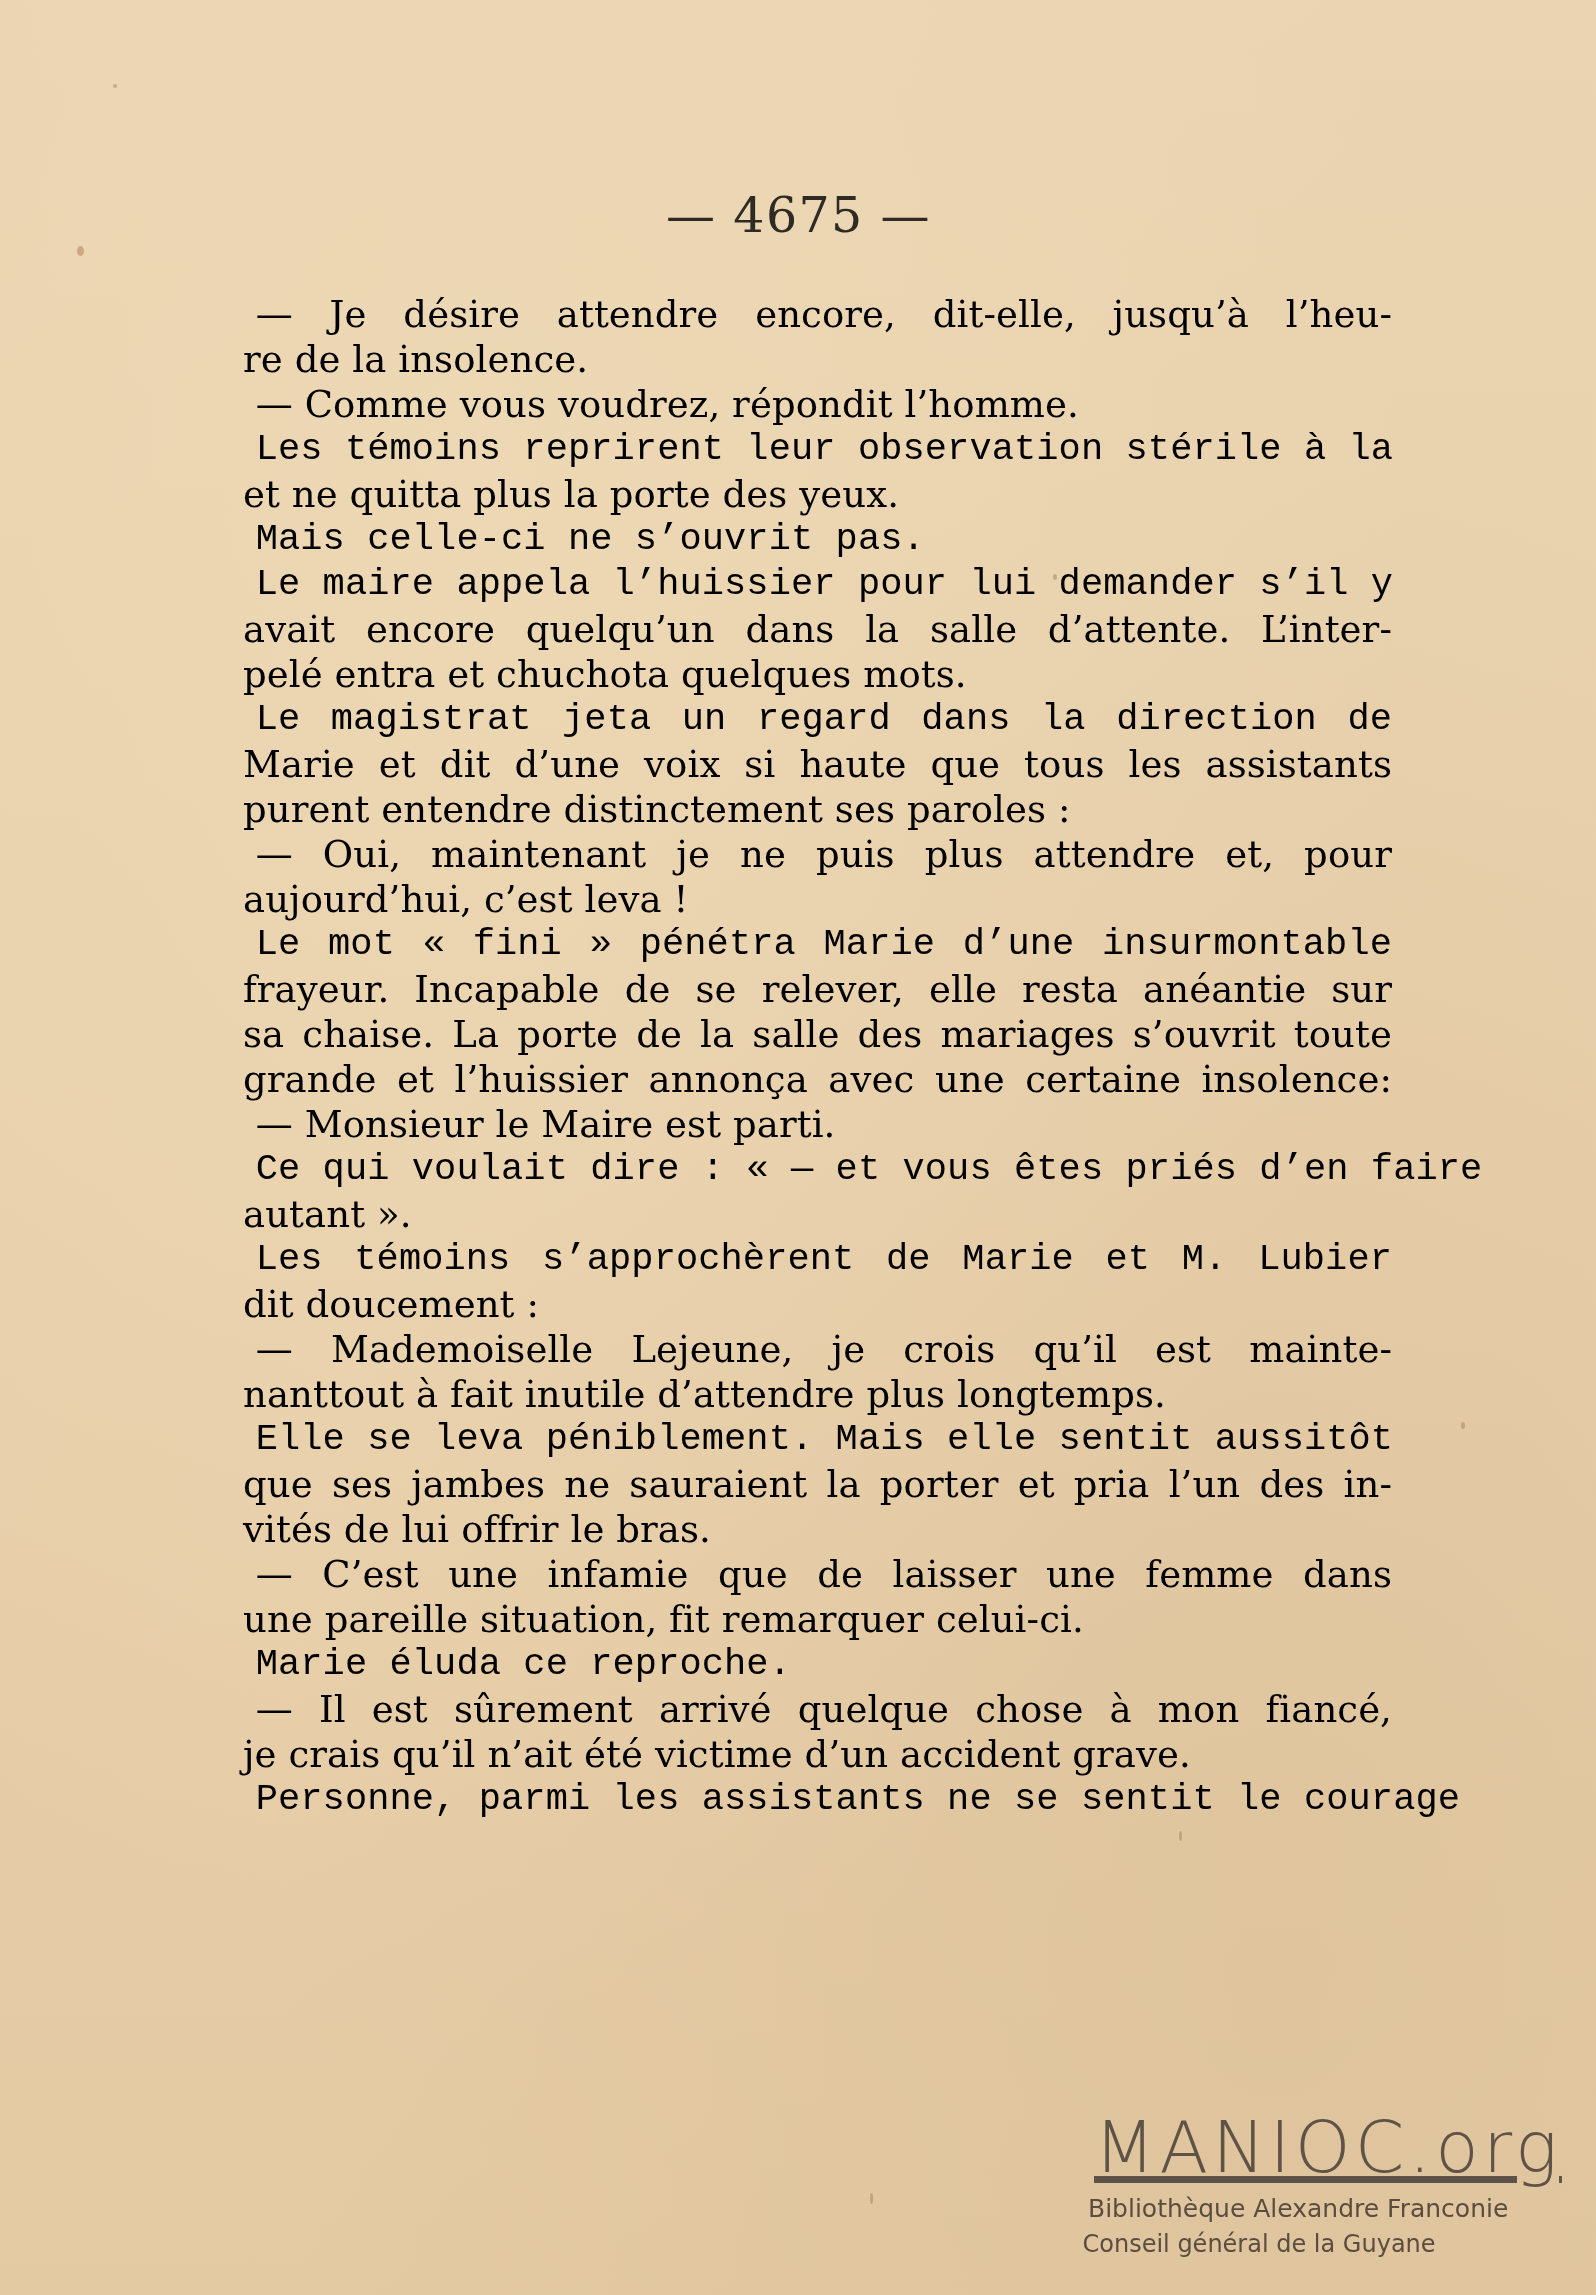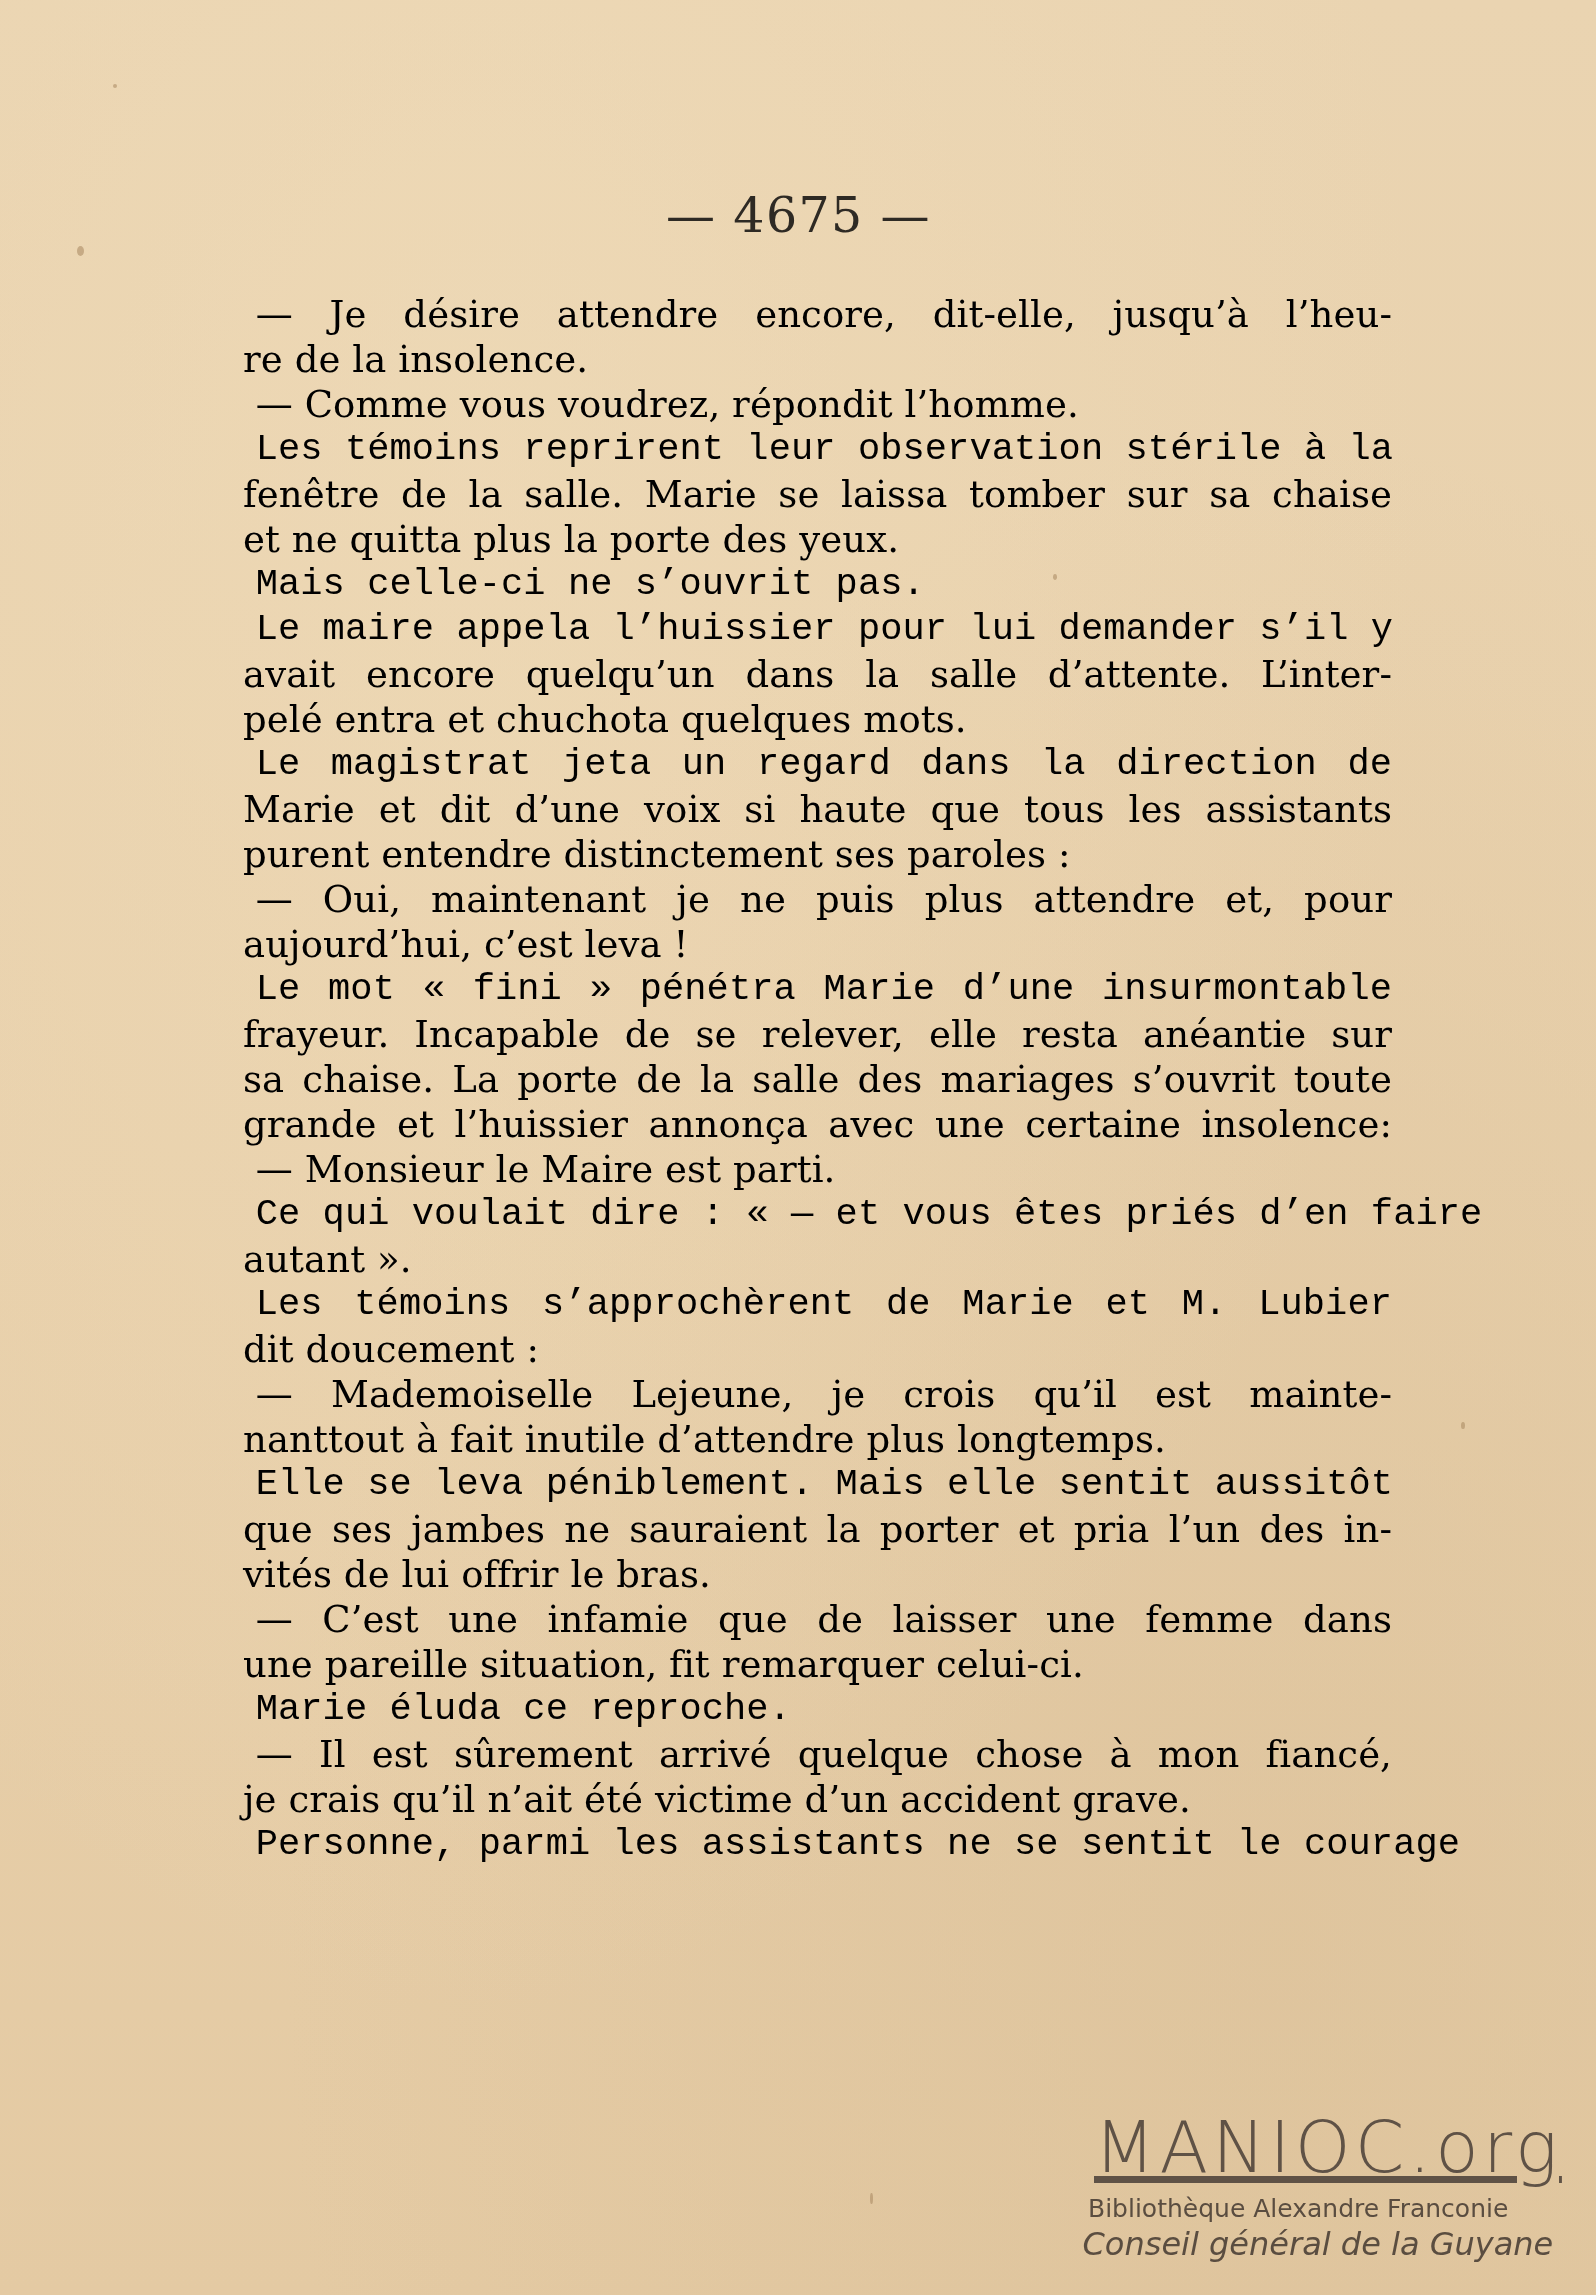--- a/index.html
+++ b/index.html
@@ -86,22 +86,21 @@
   }
   .wm-line1 {
     display: block;
     font-size: 25px;
     line-height: 32px;
     padding-left: 21px;
     margin-top: 7px;
   }
   .wm-line2 {
     display: block;
-    font-size: 32px;
-    font-style: italic;
+    font-size: 24px;
     line-height: 38px;
     padding-left: 15.5px;
   }
 </style>
 </head>
 <body>
 
 <div class="paper"></div>
 
 <div class="speck" style="left:77px;top:246px;width:7px;height:10px;"></div>
@@ -111,21 +110,20 @@
 <div class="speck" style="left:870px;top:2193px;width:2.8px;height:11.3px;"></div>
 <div class="speck" style="left:1461px;top:1422px;width:3.5px;height:7px;"></div>
 
 <div class="page-number">— 4675 —</div>
 
 <div class="text-block" id="text-block">
     <span class="line dash">— Je désire attendre encore, dit-elle, jusqu’à l’heu-</span>
     <span class="line last">re de la insolence.</span>
     <span class="line dash last">— Comme vous voudrez, répondit l’homme.</span>
     <span class="line indent">Les témoins reprirent leur observation stérile à la</span>
-    <span class="line">fenêtre de la salle. Marie se laissa tomber sur sa chaise</span>
     <span class="line last">et ne quitta plus la porte des yeux.</span>
     <span class="line indent last">Mais celle-ci ne s’ouvrit pas.</span>
     <span class="line indent">Le maire appela l’huissier pour lui demander s’il y</span>
     <span class="line">avait encore quelqu’un dans la salle d’attente. L’inter-</span>
     <span class="line last">pelé entra et chuchota quelques mots.</span>
     <span class="line indent">Le magistrat jeta un regard dans la direction de</span>
     <span class="line">Marie et dit d’une voix si haute que tous les assistants</span>
     <span class="line last">purent entendre distinctement ses paroles :</span>
     <span class="line dash">— Oui, maintenant je ne puis plus attendre et, pour</span>
     <span class="line last">aujourd’hui, c’est leva !</span>

